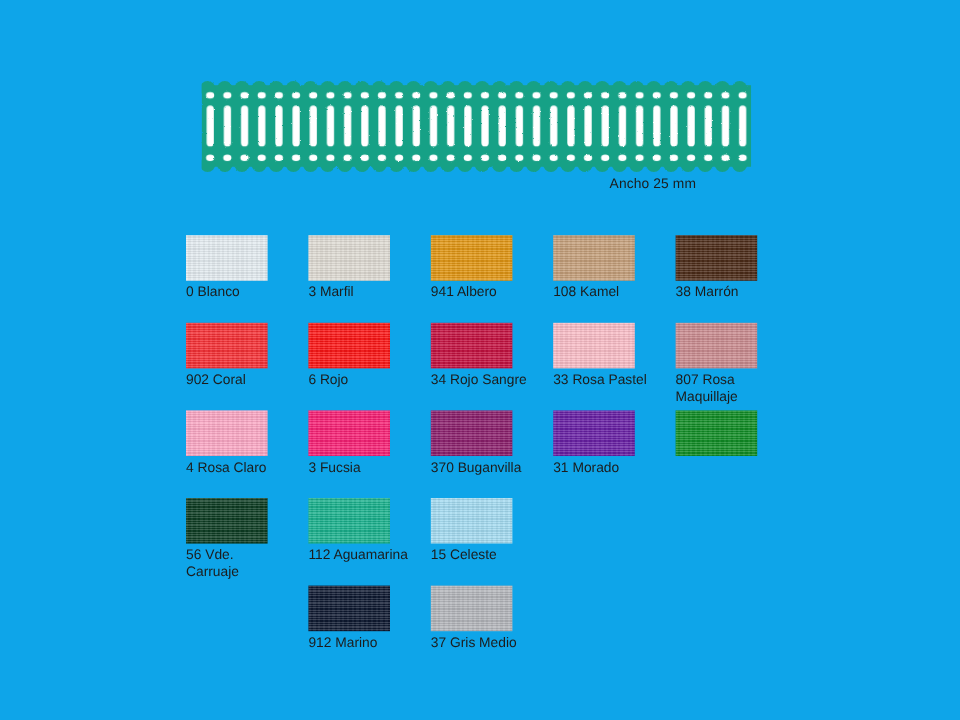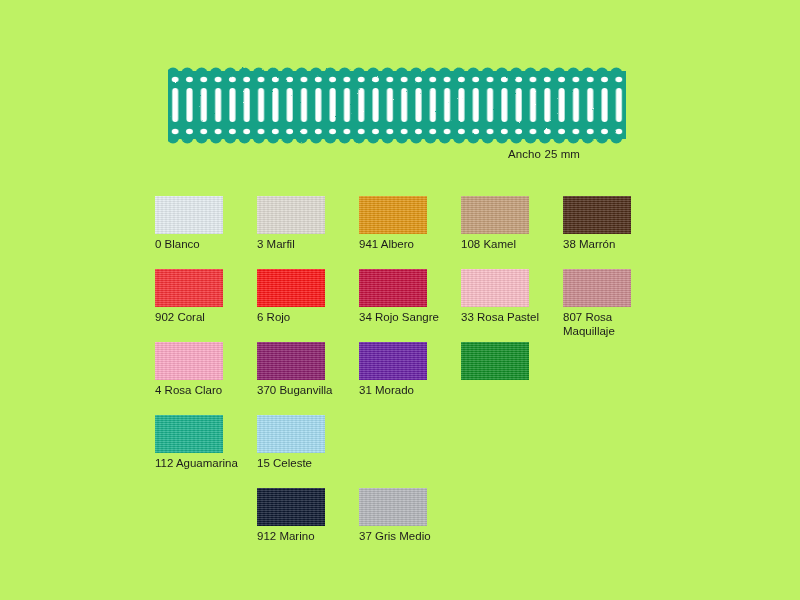--- a/index.html
+++ b/index.html
@@ -14,21 +14,21 @@
     overflow: hidden;
     font-family: "Liberation Sans", sans-serif;
     color: #1a1a1a;
     position: relative;
   }
 
   #page {
     position: relative;
     width: 800px;
     height: 600px;
-    background: #bef264;
+    background: #0ea5e9;
   }
 
   
   #trim-area {
     position: absolute;
     left: 168px;
     top: 62px;
     width: 458px;
     height: 88px;
   }
@@ -299,20 +299,27 @@
 
     <div class="swatch-row">
       <div class="swatch-cell">
         <div class="swatch-chip" style="background-color: rgb(251, 167, 196);">
           <div class="thread-tex"></div>
           <div class="thread-tex2"></div>
         </div>
         <div class="swatch-label">4 Rosa Claro</div>
       </div>
       <div class="swatch-cell">
+        <div class="swatch-chip" style="background-color: rgb(247, 31, 116);">
+          <div class="thread-tex"></div>
+          <div class="thread-tex2"></div>
+        </div>
+        <div class="swatch-label">3 Fucsia</div>
+      </div>
+      <div class="swatch-cell">
         <div class="swatch-chip" style="background-color: rgb(138, 30, 107);">
           <div class="thread-tex"></div>
           <div class="thread-tex2"></div>
         </div>
         <div class="swatch-label">370 Buganvilla</div>
       </div>
       <div class="swatch-cell">
         <div class="swatch-chip" style="background-color: rgb(103, 31, 164);">
           <div class="thread-tex"></div>
           <div class="thread-tex2"></div>
@@ -321,20 +328,28 @@
       </div>
       <div class="swatch-cell">
         <div class="swatch-chip" style="background-color: rgb(15, 140, 36);">
           <div class="thread-tex"></div>
           <div class="thread-tex2"></div>
         </div>
       </div>
     </div>
 
     <div class="swatch-row">
+      <div class="swatch-cell">
+        <div class="swatch-chip" style="background-color: rgb(12, 60, 34);">
+          <div class="thread-tex"></div>
+          <div class="thread-tex2"></div>
+        </div>
+        <div class="swatch-label">56 Vde.
+Carruaje</div>
+      </div>
       <div class="swatch-cell">
         <div class="swatch-chip" style="background-color: rgb(24, 176, 140);">
           <div class="thread-tex"></div>
           <div class="thread-tex2"></div>
         </div>
         <div class="swatch-label">112 Aguamarina</div>
       </div>
       <div class="swatch-cell">
         <div class="swatch-chip" style="background-color: rgb(163, 219, 241);">
           <div class="thread-tex"></div>

